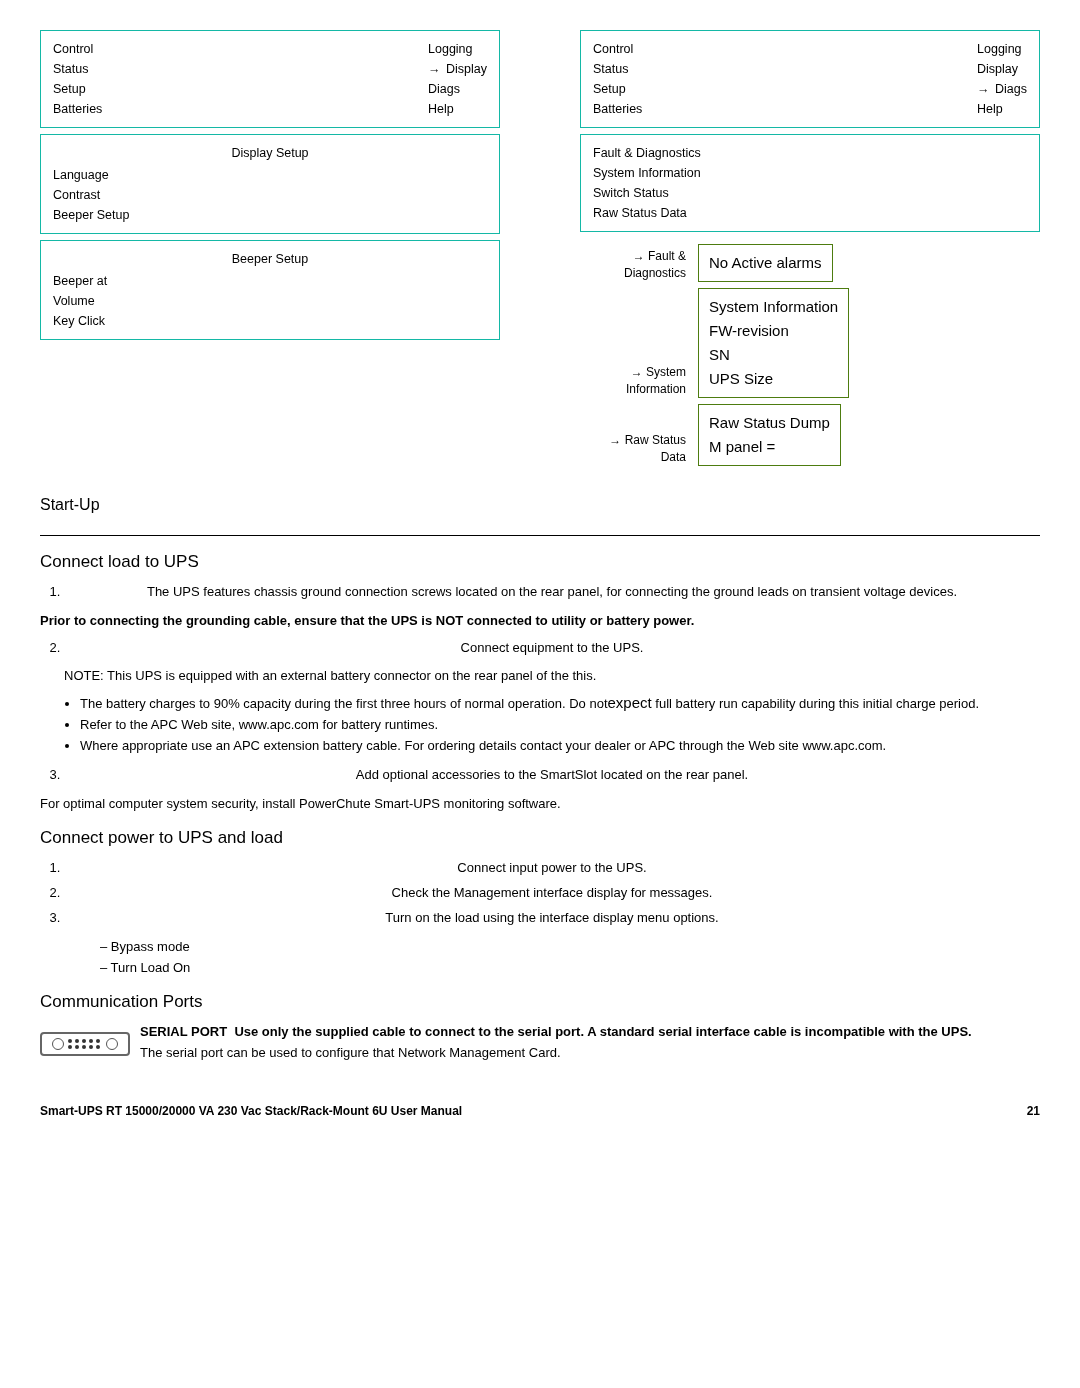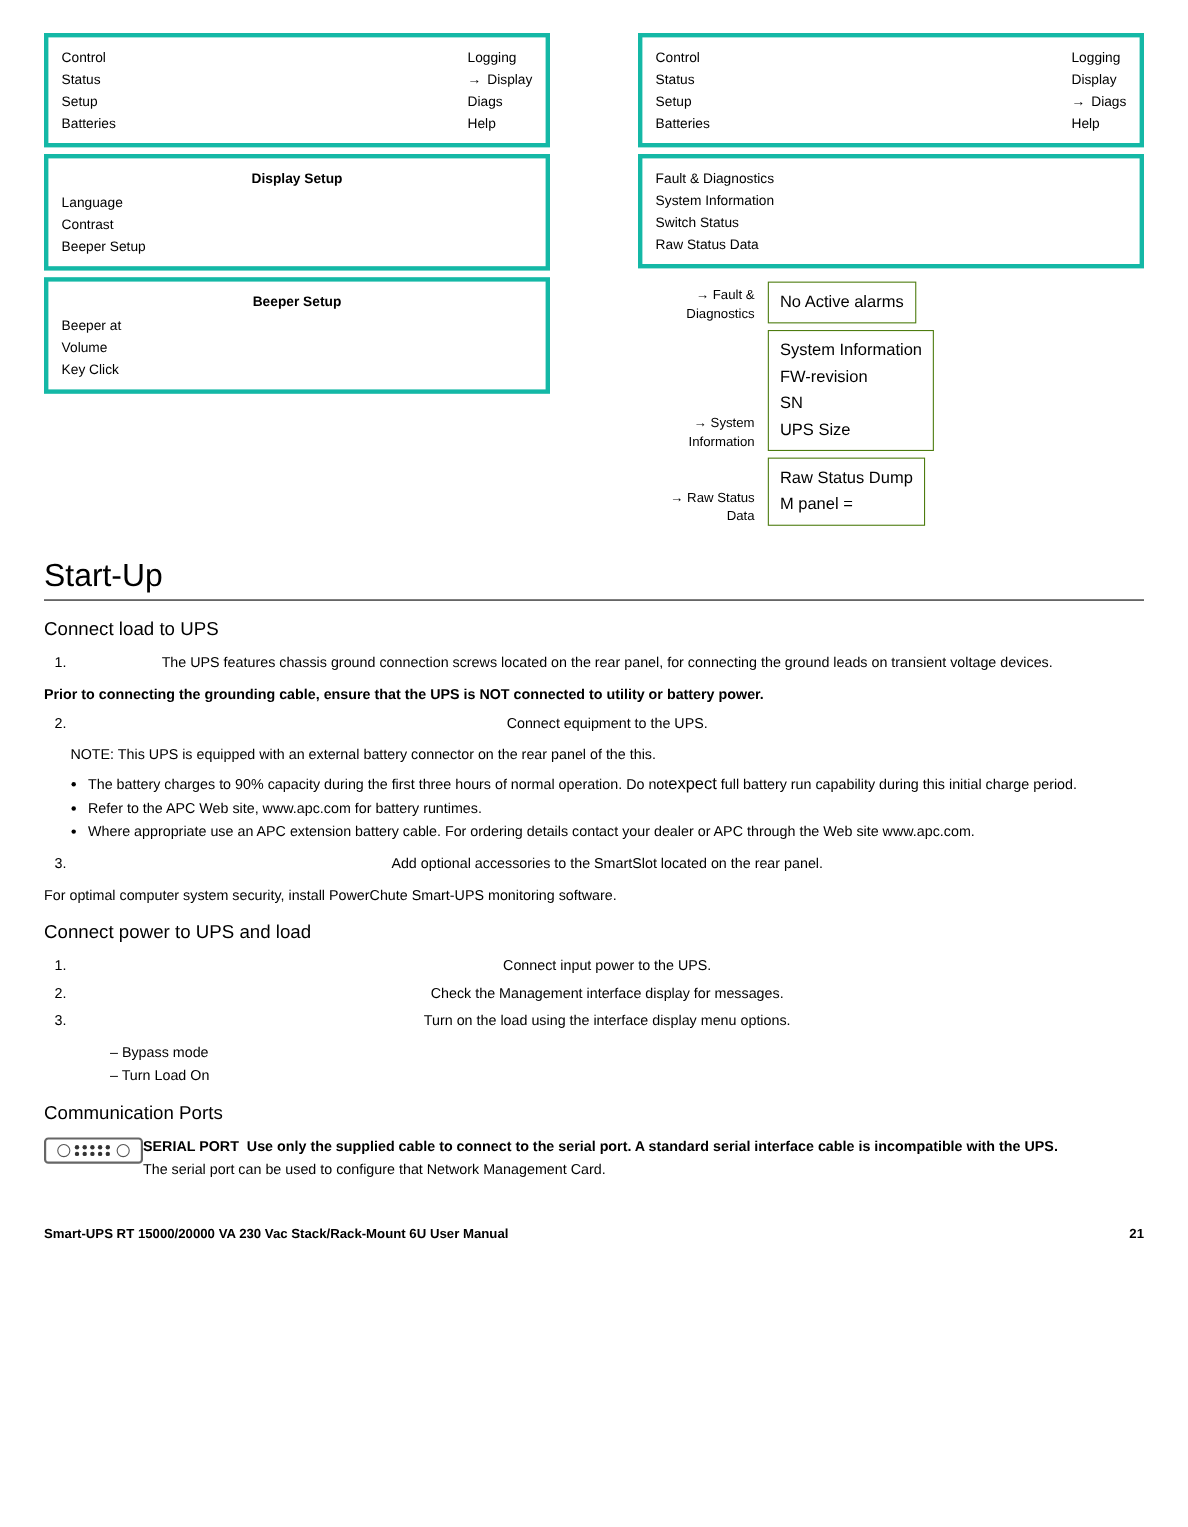--- a/index.html
+++ b/index.html
@@ -21,31 +21,31 @@
       margin-top: 10px;
     }
 
     .diagram-left, .diagram-right {
       width: 46%;
       position: relative;
     }
 
     
     .menu-box {
-      border: 4px solid #14b8a6;
+      border: 1px solid #14b8a6;
       padding: 8px 12px;
       margin-bottom: 6px;
       font-size: 12.5px;
       line-height: 1.6;
       position: relative;
     }
 
     .menu-box-title {
       text-align: center;
-      font-weight: bold;
+      font-weight: normal;
       margin-bottom: 2px;
       display: block;
     }
 
     .menu-box .arrow {
       display: inline-block;
       margin-right: 2px;
     }
 
     .two-col {
@@ -79,24 +79,24 @@
     .sub-label {
       font-size: 12px;
       line-height: 1.4;
       min-width: 110px;
       text-align: right;
       padding-right: 4px;
     }
 
     
     .section-title {
-      font-size: 29px;
+      font-size: 16px;
       font-weight: normal;
       border-bottom: 1px solid #000;
-      padding-bottom: 4px;
+      padding-bottom: 21px;
       margin-bottom: 16px;
       font-family: Arial, Helvetica, sans-serif;
     }
 
     .subsection-title {
       font-size: 17px;
       font-weight: normal;
       margin-bottom: 10px;
       margin-top: 4px;
     }
@@ -140,21 +140,22 @@
     .note-text {
       display: block;
       margin-top: 2px;
       margin-bottom: 4px;
       margin-left: 24px;
     }
 
     
     .serial-section {
       display: flex;
-      align-items: flex-start;
+      align-items: center;
+      gap: 10px;
       margin-bottom: 10px;
     }
 
     .serial-icon {
       border: 2px solid #666;
       border-radius: 4px;
       padding: 4px 8px;
       font-size: 11px;
       display: flex;
       align-items: center;

